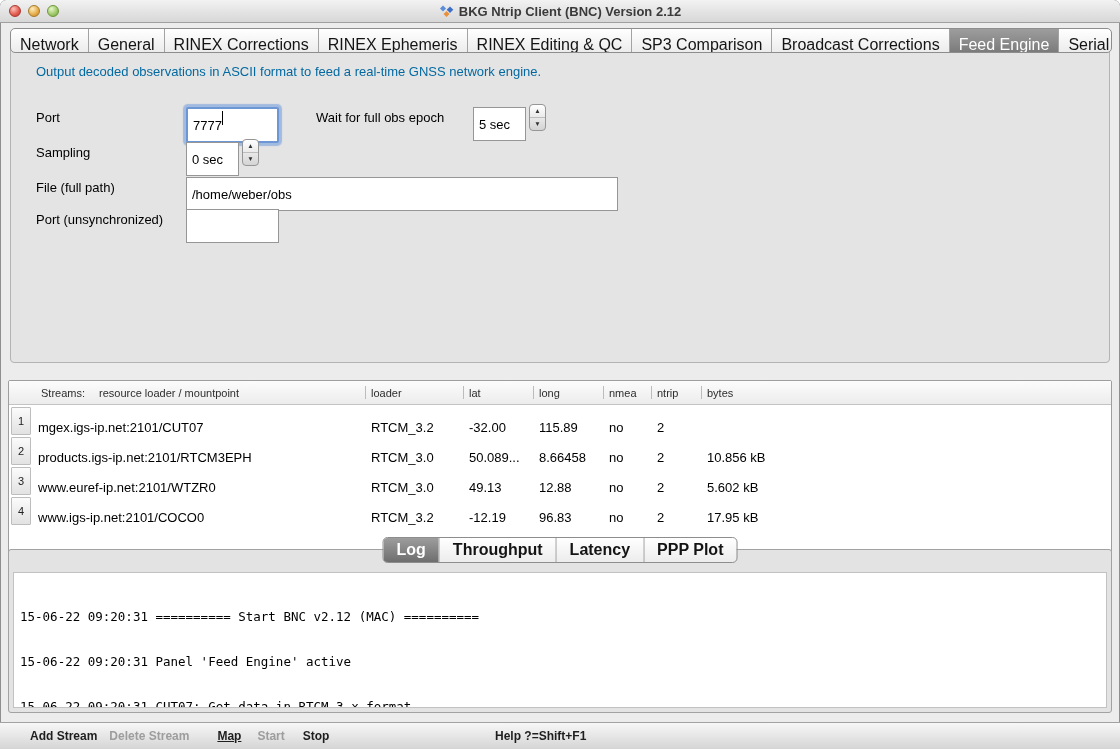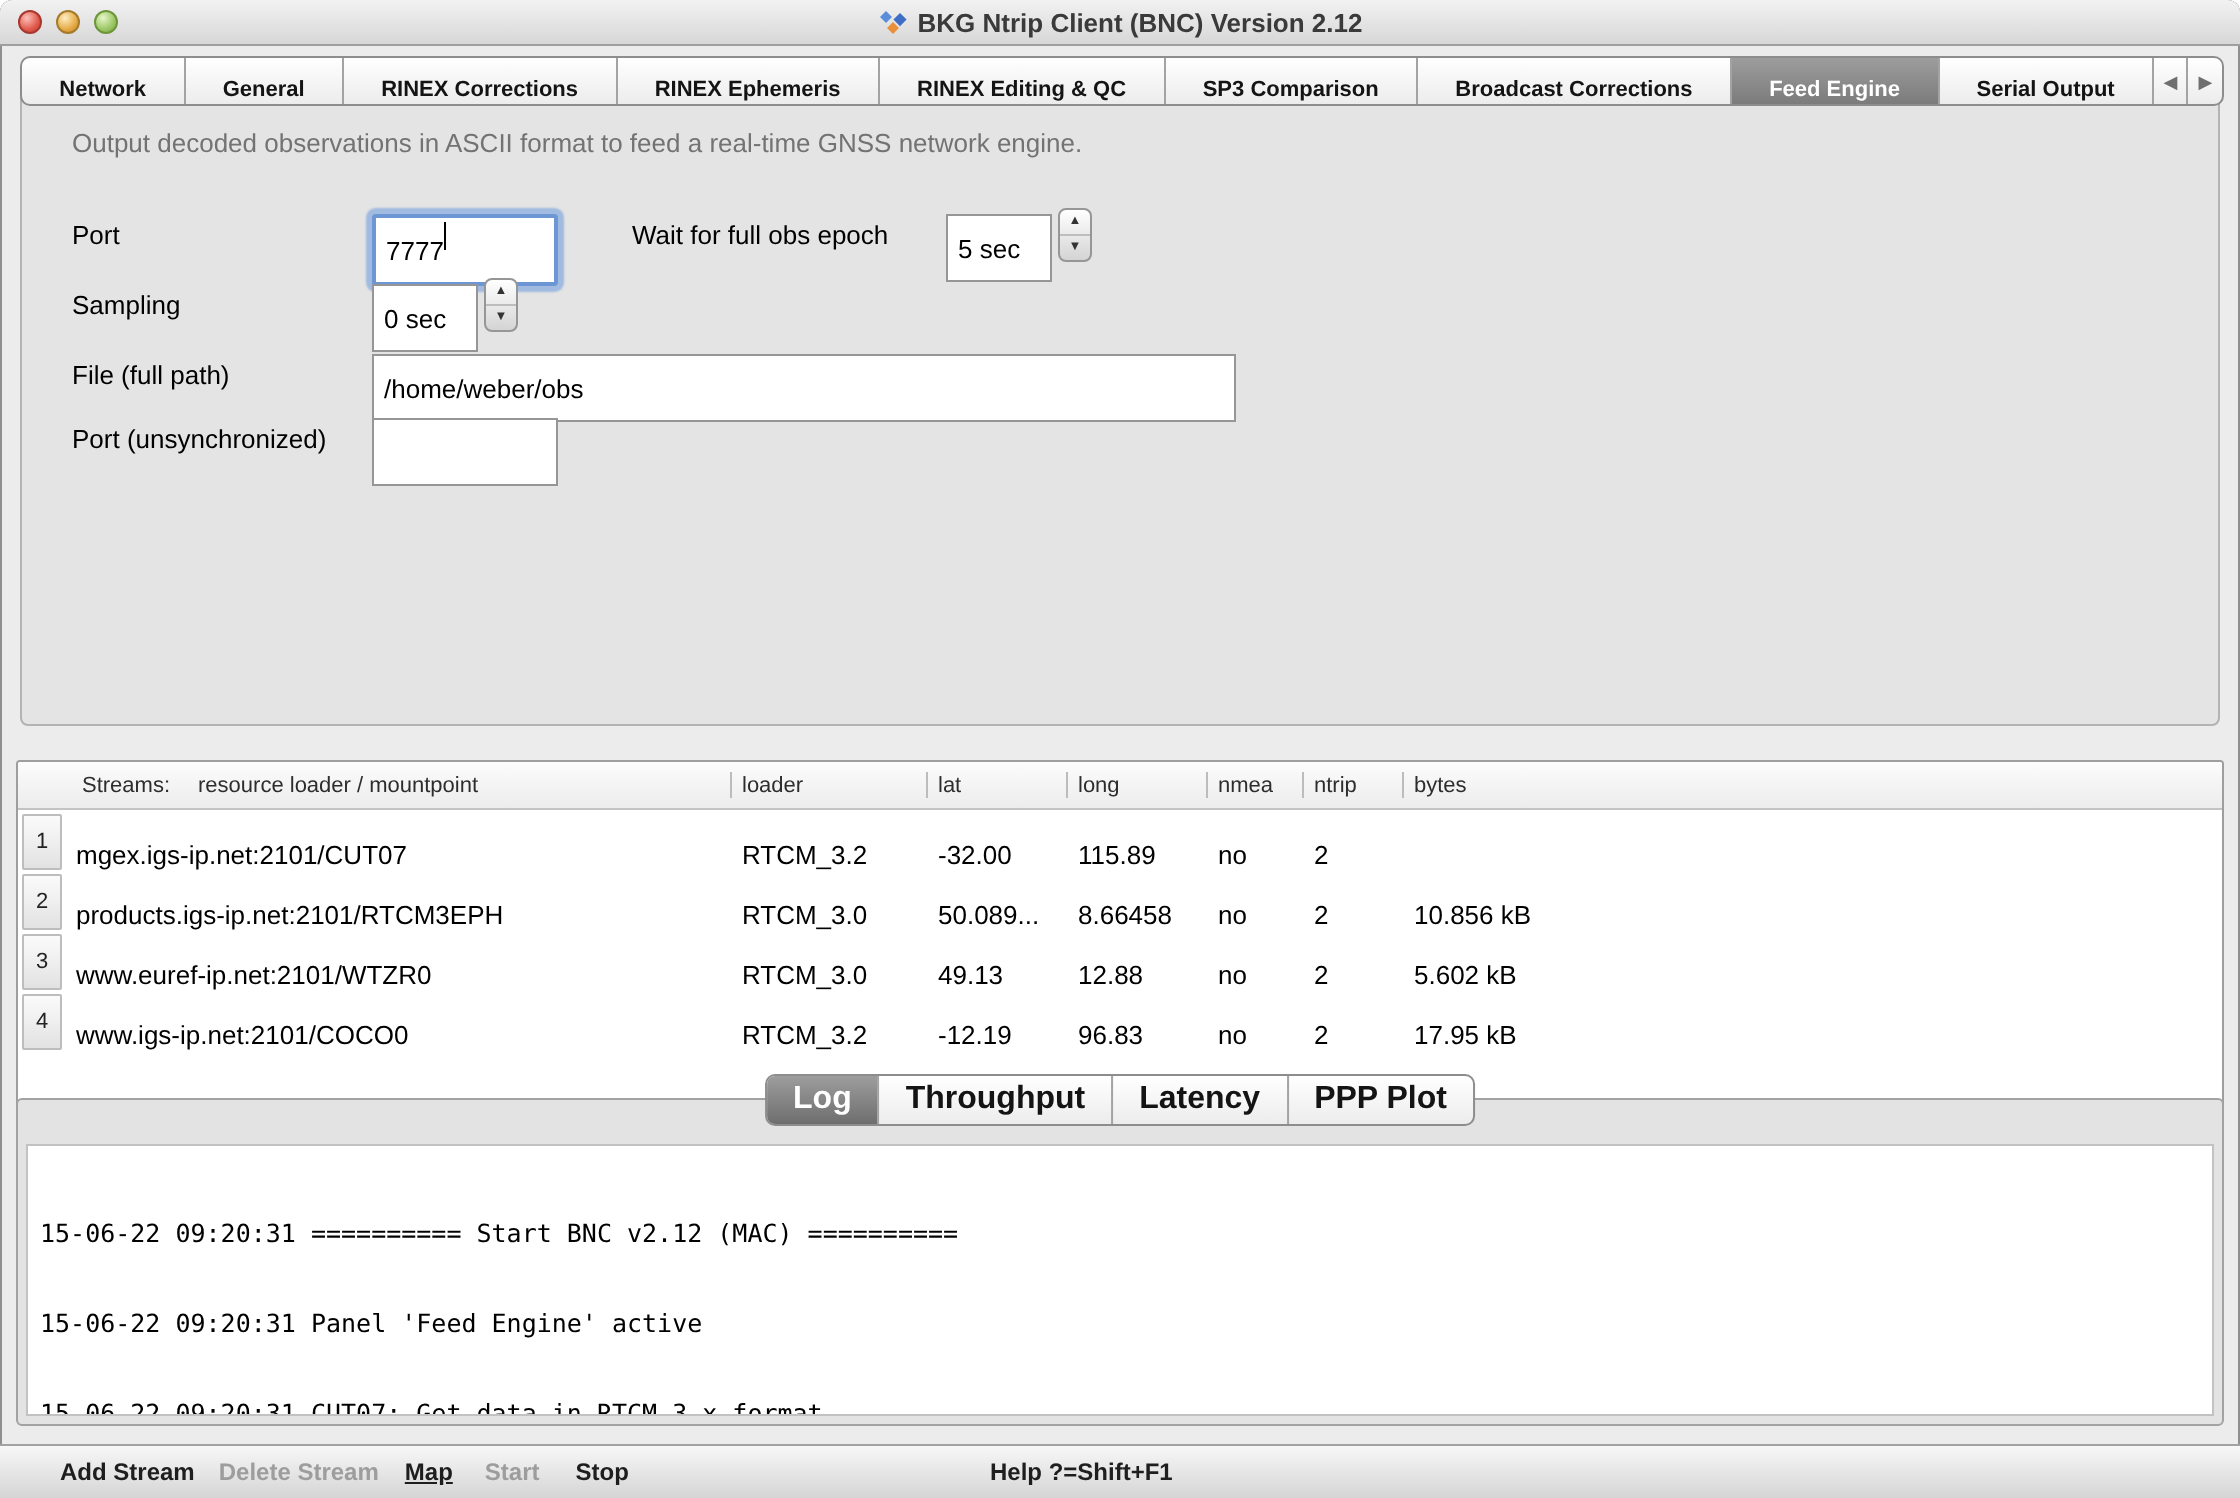--- a/index.html
+++ b/index.html
@@ -19,29 +19,29 @@
   .light.green  { background:radial-gradient(circle at 35% 30%, #e4f6c8, #9cc766 60%, #78a33e); border:1px solid #6d9638; }
   .title-wrap { display:flex; justify-content:center; align-items:center; gap:5px;
     height:22px; font-size:13px; font-weight:bold; color:#3a3a3a; }
   
   .pane { position:absolute; top:40px; left:10px; width:1100px; height:323px;
     background:#e4e4e4; border:1px solid #b3b3b3; border-radius:4px; box-sizing:border-box; }
   .tabbar { position:absolute; top:28px; left:10px; width:1102px; height:25px;
     display:flex; border:1px solid #8d8d8d; border-radius:5px; box-sizing:border-box;
     background:linear-gradient(#ffffff,#ececec); overflow:hidden; }
   .tab { flex:1 1 auto; display:flex; align-items:center; justify-content:center;
-    font-size:11px; font-weight:bold; color:#141414; border-right:1px solid #a3a3a3;
+    font-size:16px; font-weight:normal; color:#141414; border-right:1px solid #a3a3a3;
     padding:16px 9px; white-space:nowrap; cursor:default; }
   .tab.selected { background:linear-gradient(#9d9d9d,#6e6e6e); color:#fff; }
   .tab-arrows { flex:0 0 34px; display:flex; }
   .arrowbtn { flex:1; display:flex; align-items:center; justify-content:center;
     font-size:9px; color:#6f6f6f; border-right:1px solid #a3a3a3; }
   .arrowbtn:last-child { border-right:none; }
   
-  .desc { position:absolute; left:25px; top:23px; font-size:13px; color:#737373; }
+  .desc { position:absolute; left:25px; top:23px; font-size:13px; color:#0369a1; }
   .flabel { position:absolute; font-size:13px; color:#000; line-height:22px; }
   .field { position:absolute; background:#fff; border:1px solid #969696; box-sizing:border-box;
     font-family:inherit; font-size:13px; padding:16px 5px; height:22px; border-radius:0; outline:none; }
   .field.focused { border:2px solid #6d96d4; box-shadow:0 0 1px 3px rgba(125,163,221,.65); border-radius:2px; }
   .caret { position:absolute; width:1px; height:14px; background:#000; }
   .stepper { position:absolute; width:17px; height:27px; box-sizing:border-box;
     background:linear-gradient(#ffffff,#d4d4d4); border:1px solid #969696; border-radius:4px;
     display:flex; flex-direction:column; }
   .stepper span { flex:1; display:flex; align-items:center; justify-content:center;
     font-size:6.5px; color:#333; line-height:1; }
@@ -74,21 +74,21 @@
     color:#141414; border-right:1px solid #a3a3a3; white-space:nowrap; }
   .ltab:last-child { border-right:none; }
   .ltab.selected { background:linear-gradient(#9d9d9d,#6e6e6e); color:#fff; }
   
   .bottombar { position:absolute; left:0; right:0; top:722px; height:27px;
     background:linear-gradient(#f7f7f7,#d5d5d5); border-top:1px solid #a2a2a2;
     display:flex; align-items:center; font-size:12px; font-weight:bold; color:#1e1e1e;
     box-sizing:border-box; }
   .bbtn { white-space:nowrap; cursor:default; }
   .bbtn.disabled { color:#9d9d9d; }
-  .b1 { margin-left:30px; } .b2 { margin-left:12px; } .b3 { margin-left:13px;text-decoration:underline; }
+  .b1 { margin-left:30px; } .b2 { margin-left:12px; } .b3 { margin-left:28px;text-decoration:underline; }
   .b4 { margin-left:16px; } .b5 { margin-left:18px; }
   .help { position:absolute; left:495px; }
 </style>
 </head>
 <body>
 
 <div class="window">
 
   <div class="titlebar">
     <div class="lights">

